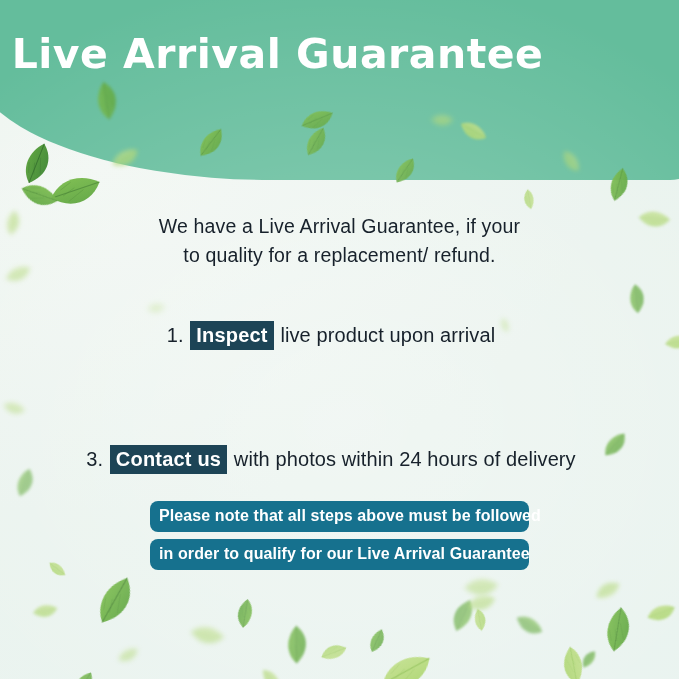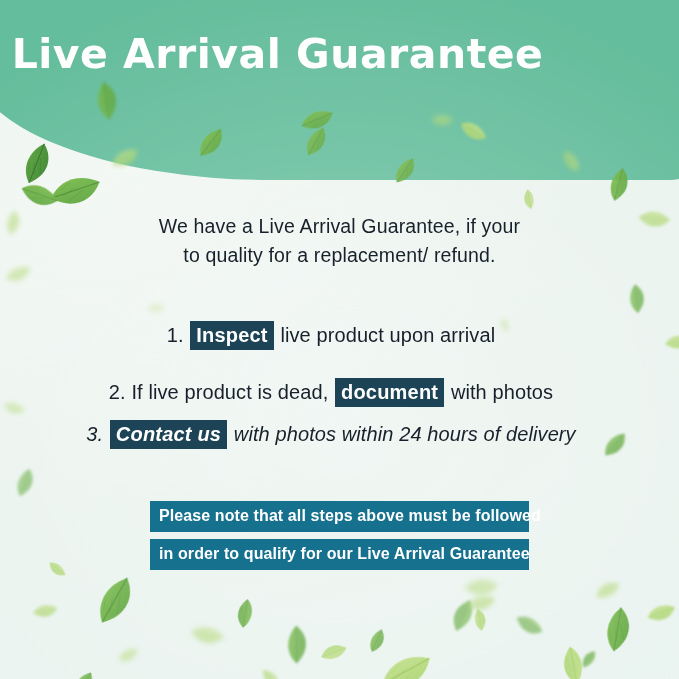--- a/index.html
+++ b/index.html
@@ -109,21 +109,21 @@
     width:662px;
     text-align:center;
     color:#17212b;
     font-size:20px;
     font-family:"Liberation Sans", sans-serif;
     letter-spacing:0.1px;
     white-space:nowrap;
   }
   #step1{top:324px;}
   #step2{top:381px;}
-  #step3{top:423px;font-style:italic;}
+  #step3{top:448px;}
 
   .hl{
     background:#1d4456;
     color:#ffffff;
     font-weight:bold;
     padding:3px 6px 4px 6px;
     margin:0 1px;
     letter-spacing:0.2px;
   }
 
@@ -138,20 +138,21 @@
     background:#16718e;
     color:#ffffff;
     font-size:16px;
     font-weight:bold;
     letter-spacing:0.1px;
     padding:6px 9px 7px 9px;
     white-space:nowrap;
     box-sizing:border-box;
     text-align:center;
     width:379px;
+    border-radius:8px;
   }
 </style>
 </head>
 <body>
 
 <div id="poster">
 
   <div id="green-band"></div>
   <div id="green-right"></div>
   <div id="blob-flat"></div>
@@ -771,26 +772,20 @@
       <div>We have a Live Arrival Guarantee, if your</div>
       <div>to quality for a replacement/ refund.</div>
     </div>
 
     <div class="step" id="step1">
       <span>1.</span>
       <span class="hl">Inspect</span>
       <span>live product upon arrival</span>
     </div>
 
-    <div class="step" id="step2">
-      <span>2.</span>
-      <span>If live product is dead,</span>
-      <span class="hl">document</span>
-      <span>with photos</span>
-    </div>
 
     <div class="step" id="step3">
       <span>3.</span>
       <span class="hl">Contact us</span>
       <span>with photos within 24 hours of delivery</span>
     </div>
 
     <div id="notice">
       <div class="banner">Please note that all steps above must be followed</div>
       <div class="banner">in order to qualify for our Live Arrival Guarantee</div>

